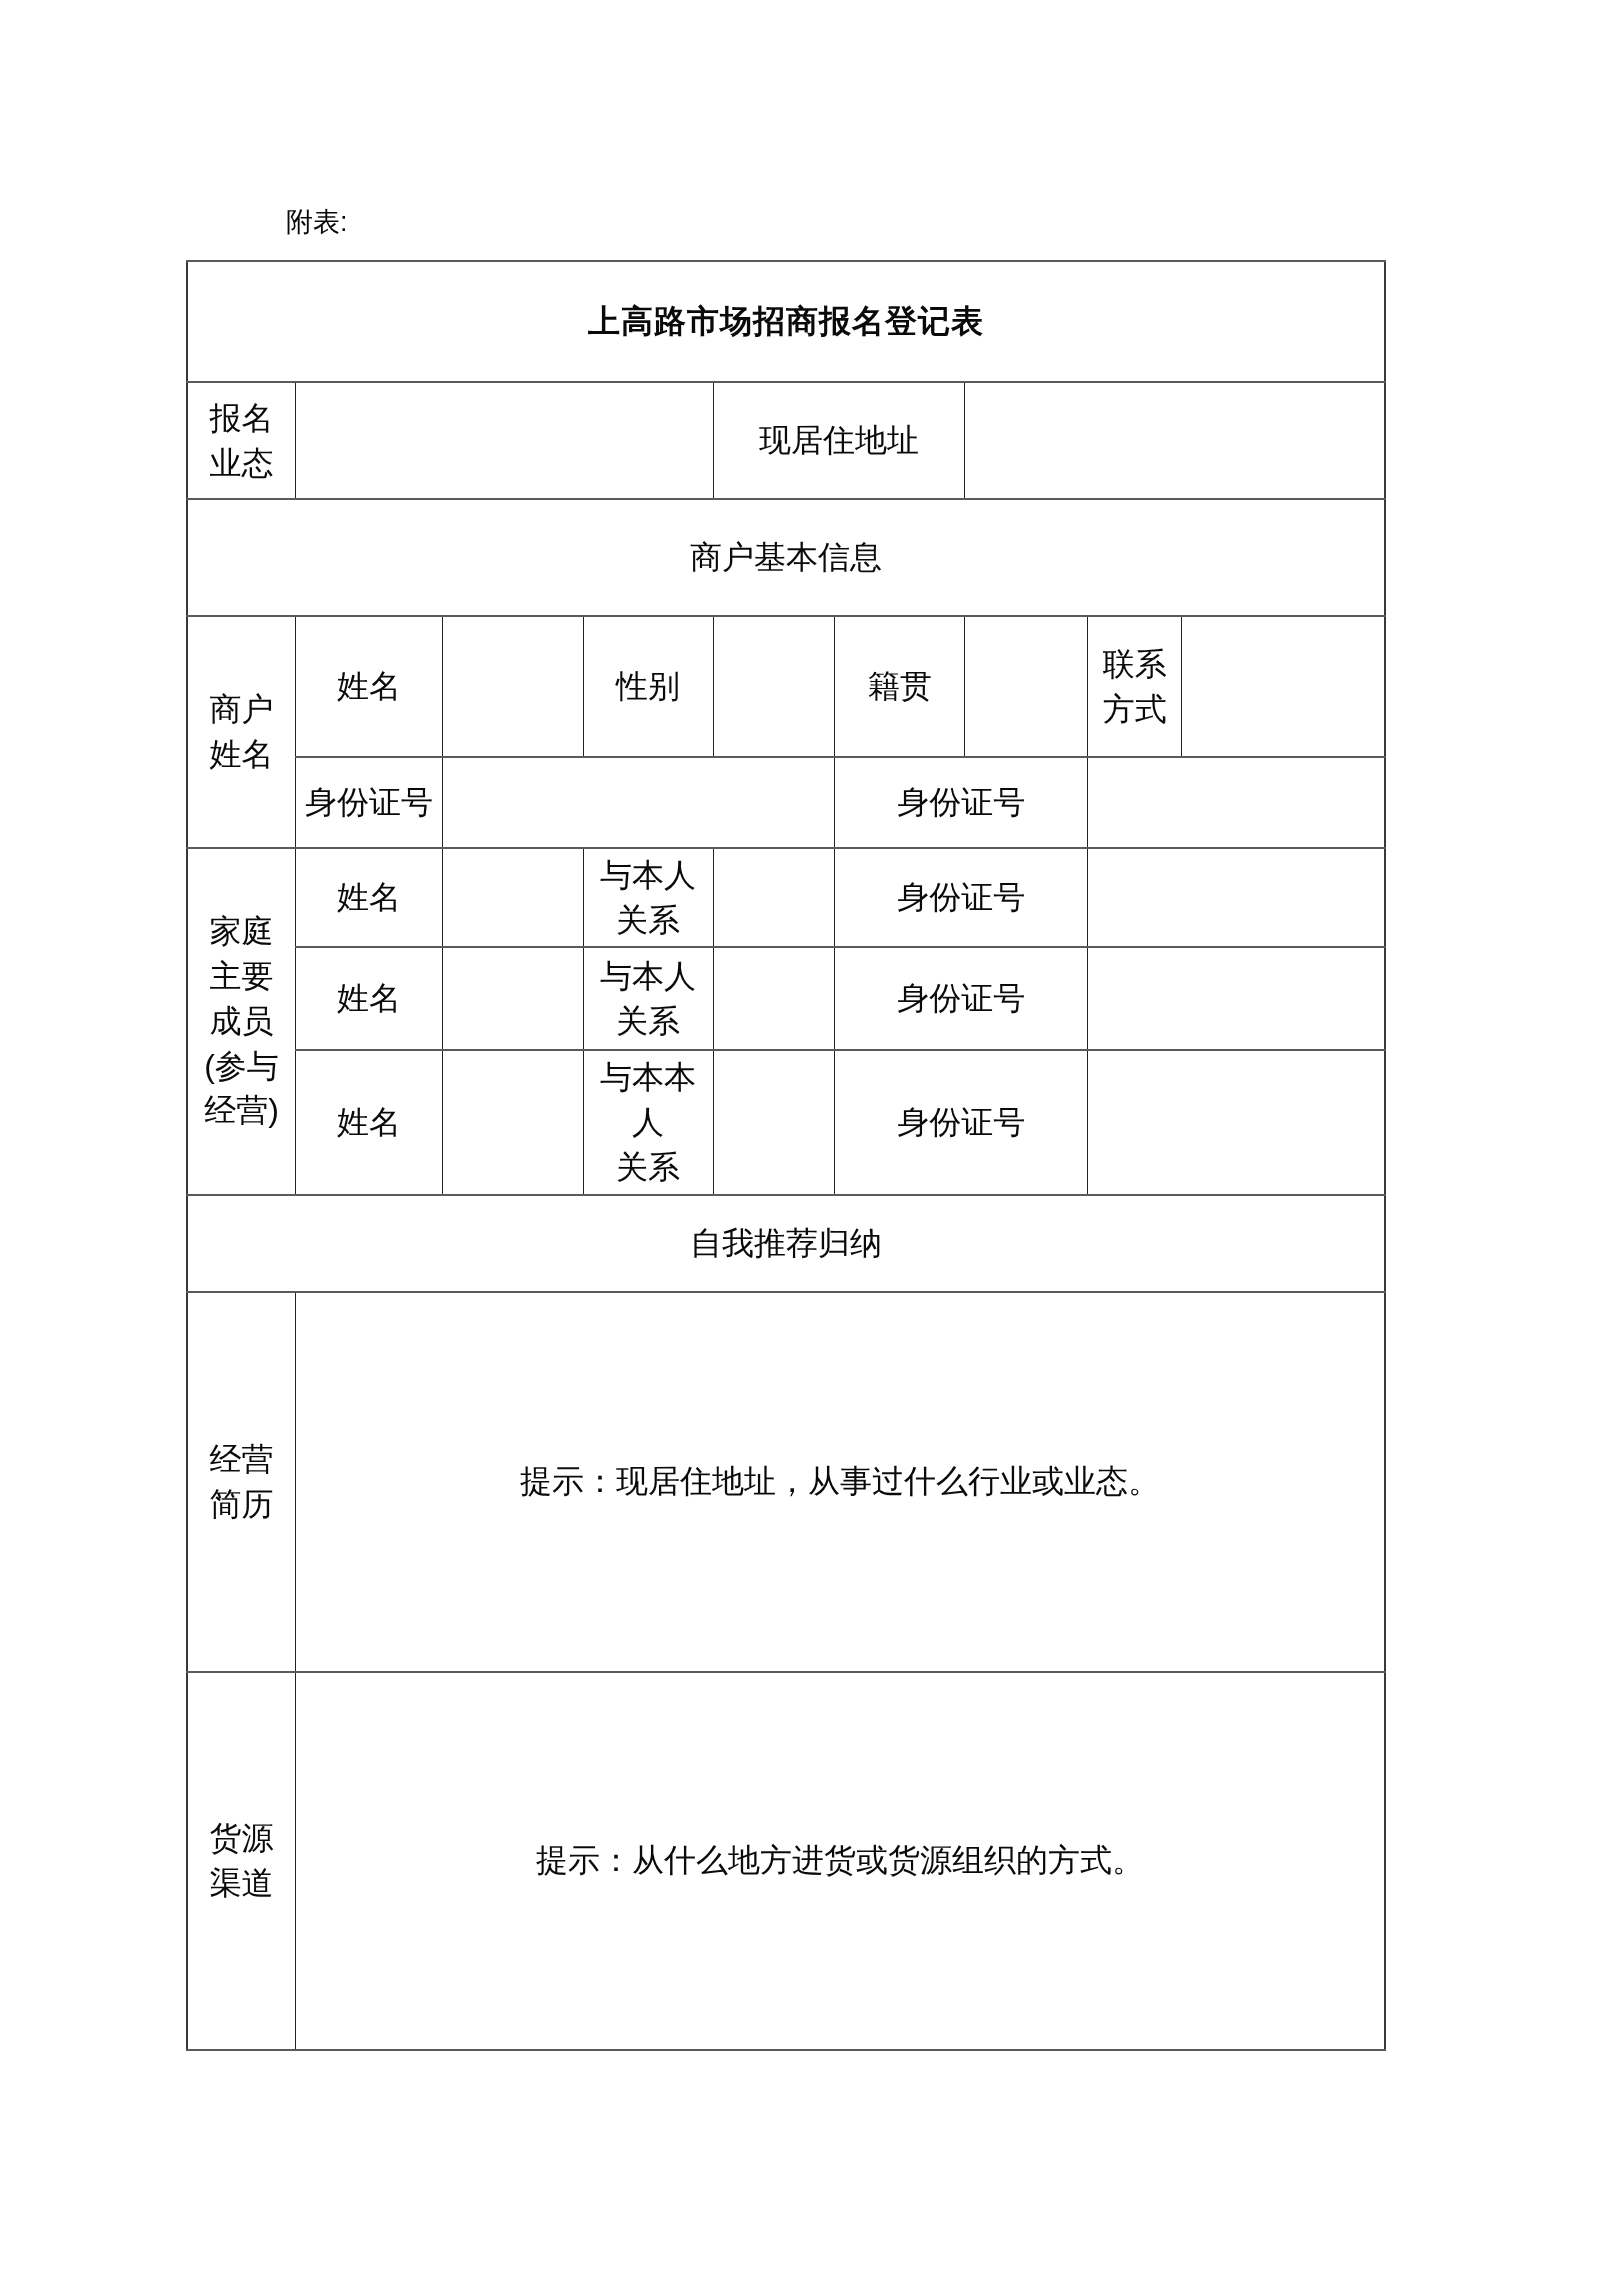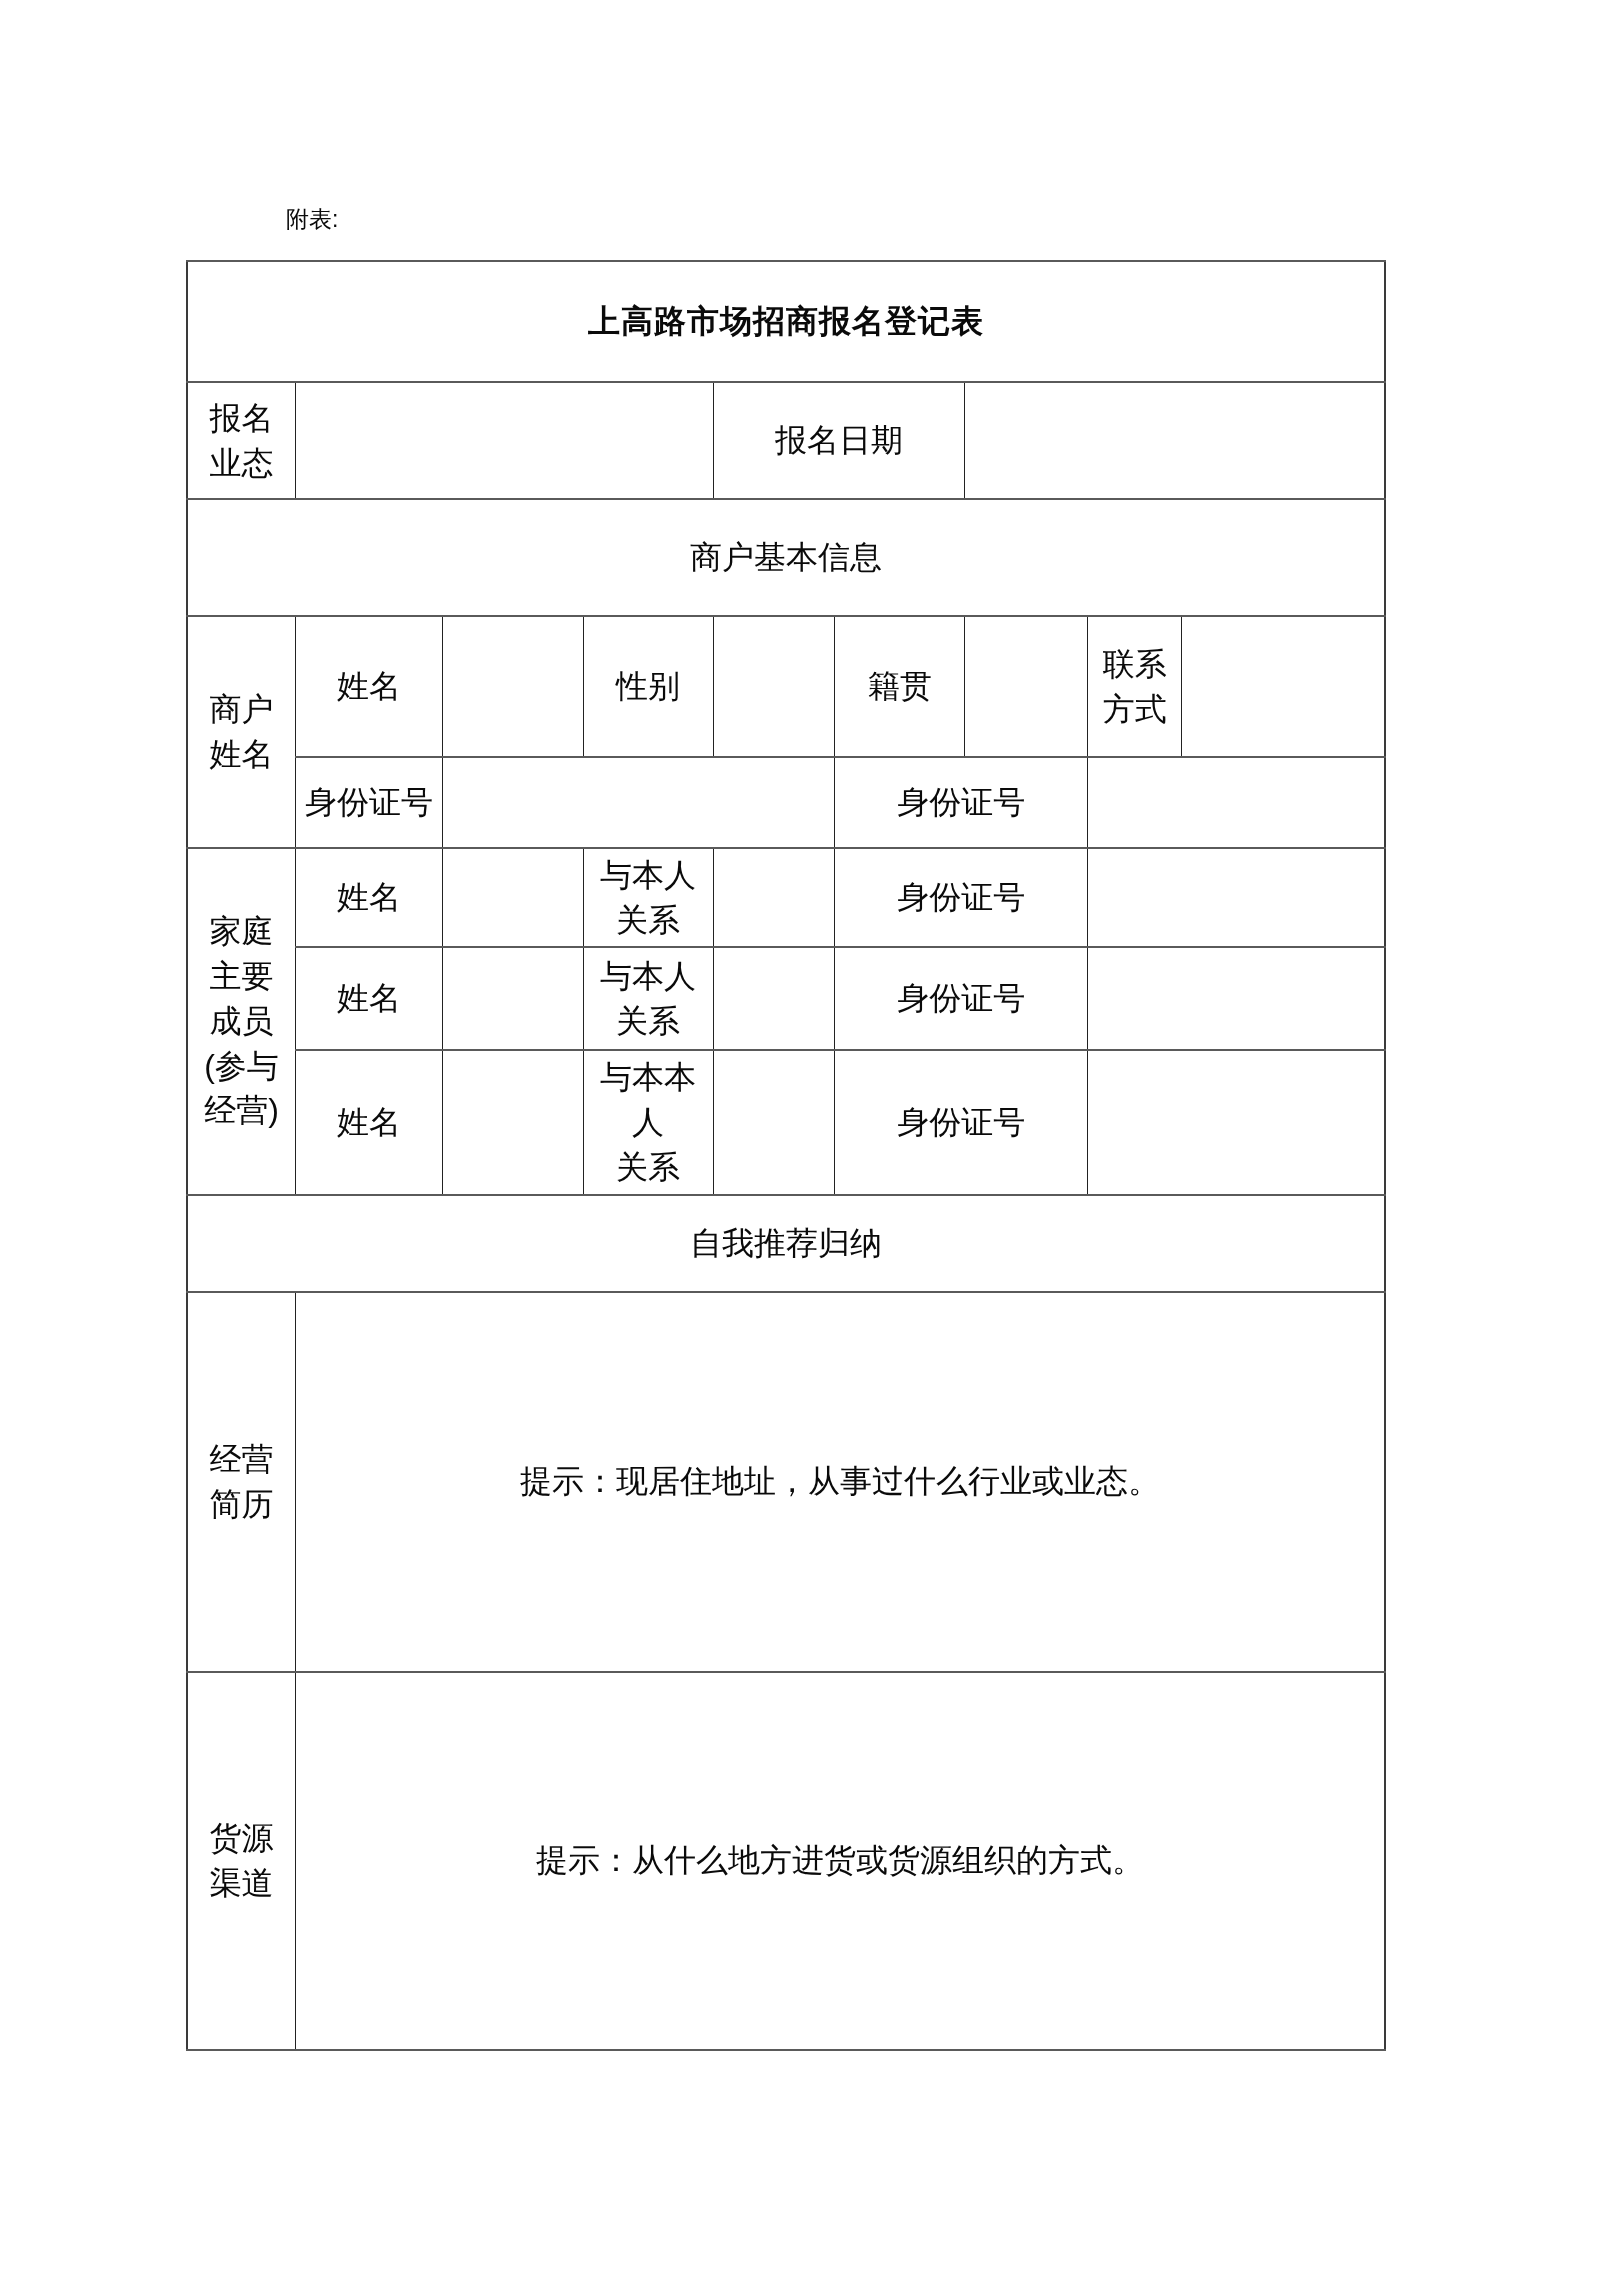--- a/index.html
+++ b/index.html
@@ -12,21 +12,21 @@
     width: 1619px;
     height: 2290px;
     background: #ffffff;
     font-family: "Liberation Sans", "DejaVu Sans", sans-serif;
     color: #0a0a0a;
   }
   .appendix-label {
     position: absolute;
     left: 286px;
     top: 206px;
-    font-size: 23px;
+    font-size: 27px;
     line-height: 1.2;
     color: #0a0a0a;
   }
   table.form {
     position: absolute;
     left: 186px;
     top: 260px;
     width: 1200px;
     border-collapse: collapse;
     table-layout: fixed;
@@ -98,21 +98,21 @@
         <tr class="r-title">
       <td colspan="9" class="title-cell">上高路市场招商报名登记表</td>
     </tr>
 
     <tr class="r-apply">
       <td>
         <span class="ml">报名
 业态</span>
       </td>
       <td colspan="3"></td>
-      <td colspan="2">报名日期</td>
+      <td colspan="2">现居住地址</td>
       <td colspan="3"></td>
     </tr>
 
     <tr class="r-sec1">
       <td colspan="9" class="section-cell">商户基本信息</td>
     </tr>
 
     <tr class="r-m1">
       <td rowspan="2">
         <span class="ml">商户

